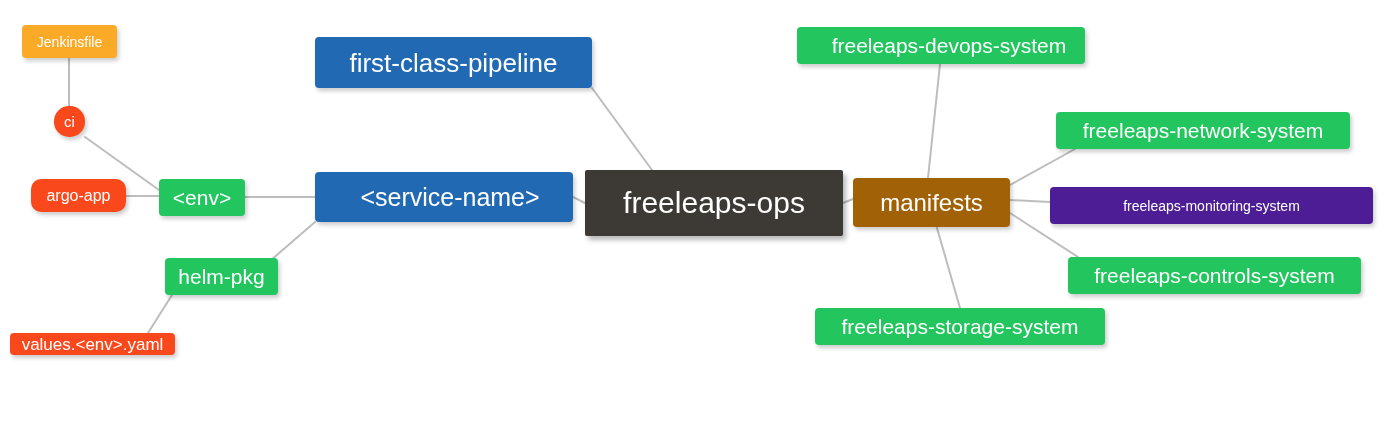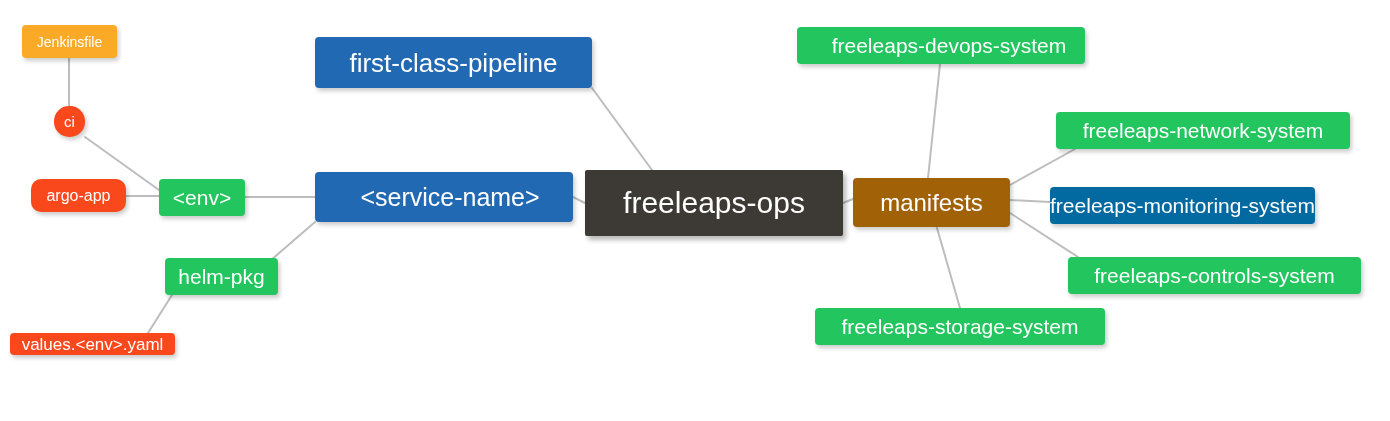--- a/index.html
+++ b/index.html
@@ -80,18 +80,18 @@
       <div class="node" style="left: 853px; top: 178px; width: 157px; height: 49px; background: #a16207; font-size: 24px;">manifests</div>
       <div class="node" style="left: 315px; top: 37px; width: 277px; height: 51px; background: rgb(34, 105, 179); font-size: 26px;">first-class-pipeline</div>
       <div class="node" style="left: 159px; top: 179px; width: 86px; height: 37px; background: rgb(34, 197, 94); font-size: 21px;">&lt;env&gt;</div>
       <div class="node" style="left: 150px; top: 258px; width: 113px; height: 37px; background: rgb(34, 197, 94); font-size: 21px; margin-left: 15px;">helm-pkg</div>
       <div class="node" style="left: 54px; top: 106px; width: 31px; height: 31px; background: rgb(248, 72, 28); font-size: 15px; border-radius: 15px;">ci</div>
       <div class="node" style="left: 22px; top: 25px; width: 95px; height: 33px; background: rgb(251, 170, 40); font-size: 14px;">Jenkinsfile</div>
       <div class="node" style="left: 31px; top: 179px; width: 95px; height: 33px; background: rgb(248, 72, 28); font-size: 16px; border-radius: 10px;">argo-app</div>
       <div class="node" style="left: 10px; top: 333px; width: 165px; height: 22px; background: rgb(248, 72, 28); font-size: 17px;">values.&lt;env&gt;.yaml</div>
       <div class="node" style="left: 797px; top: 27px; width: 288px; height: 37px; background: rgb(34, 197, 94); font-size: 21px; padding-left: 16px;">freeleaps-devops-system</div>
       <div class="node" style="left: 1056px; top: 112px; width: 294px; height: 37px; background: rgb(34, 197, 94); font-size: 21px;">freeleaps-network-system</div>
-      <div class="node" style="left: 1050px; top: 187px; width: 265px; height: 37px; background: #0369a1; font-size: 21px;">freeleaps-monitoring-system</div>
+      <div class="node" style="left: 1050px; top: 187px; width: 323px; height: 37px; background: #4c1d95; font-size: 14px;">freeleaps-monitoring-system</div>
       <div class="node" style="left: 1062px; top: 257px; width: 293px; height: 37px; background: rgb(34, 197, 94); font-size: 21px; margin-left: 6px;">freeleaps-controls-system</div>
       <div class="node" style="left: 815px; top: 308px; width: 290px; height: 37px; background: rgb(34, 197, 94); font-size: 21px;">freeleaps-storage-system</div>
     </div>
 
 </div>
 
 </body></html>

